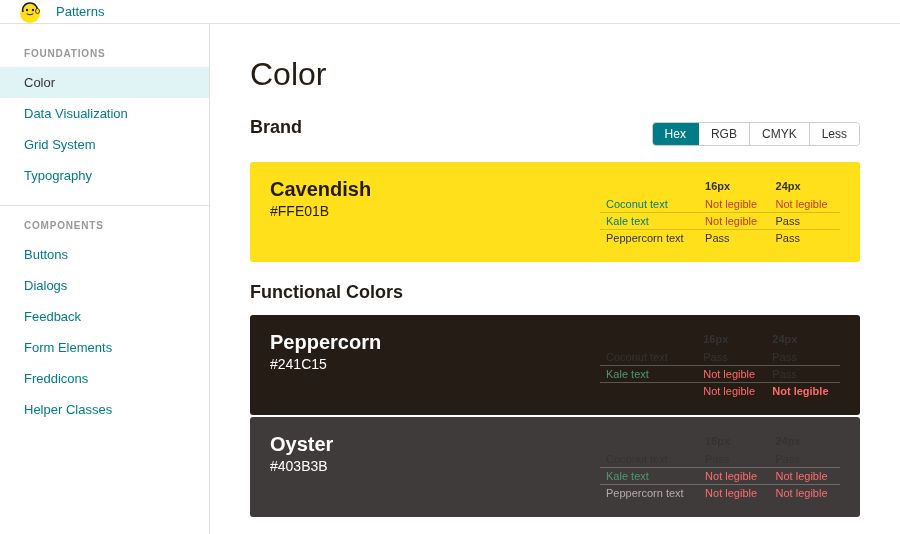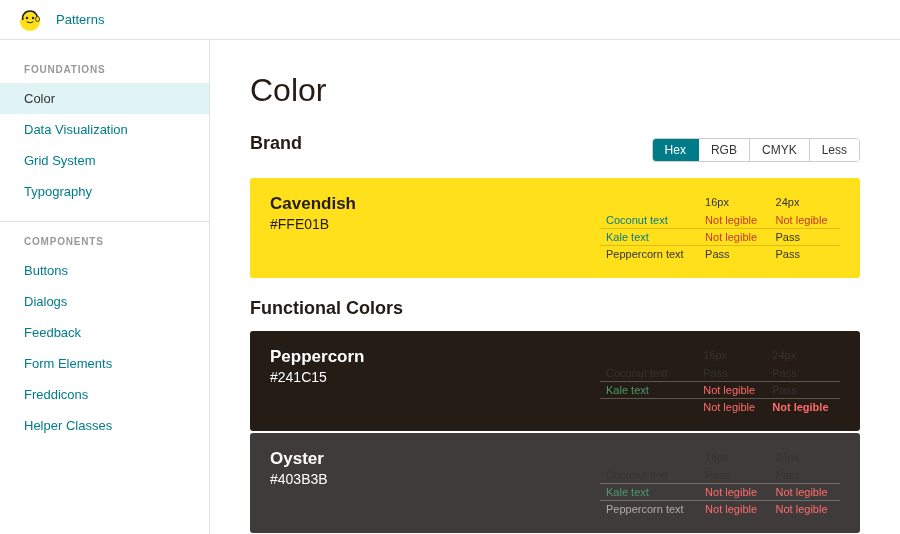--- a/index.html
+++ b/index.html
@@ -1,20 +1,20 @@
 <!DOCTYPE html>
 <html><head>
   <meta charset="utf-8">
   <style>
     * { box-sizing: border-box; margin: 0; padding: 0; }
     body { font-family: 'Helvetica Neue', Helvetica, Arial, sans-serif; font-size: 13px; color: #333; background: #fff; display: flex; flex-direction: column; height: 534px; overflow: hidden; }
 
     
     .top-nav {
-      display: flex; align-items: center; height: 40px;
+      display: flex; align-items: center; height: 24px;
       border-bottom: 1px solid #e0e0e0; padding: 0 16px; flex-shrink: 0;
     }
     .logo { width: 28px; height: 28px; margin-right: 12px; }
     .nav-link { color: #007c89; font-size: 13px; text-decoration: none; }
 
     
     .main-layout { display: flex; flex: 1; overflow: hidden; }
 
     
     .sidebar {
@@ -47,42 +47,42 @@
       padding: 4px 12px; font-size: 12px; border: none; background: #fff;
       cursor: pointer; color: #333; border-right: 1px solid #ccc;
     }
     .format-btn:last-child { border-right: none; }
     .format-btn.active { background: #007c89; color: #fff; border-color: #007c89; }
 
     
     .color-swatch {
       border-radius: 3px; margin-bottom: 16px; padding: 16px 20px; position: relative;
     }
-    .swatch-name { font-size: 17px; font-weight: 600; margin-bottom: 2px; }
+    .swatch-name { font-size: 20px; font-weight: 600; margin-bottom: 2px; }
     .swatch-hex { font-size: 14px; }
 
     .swatch-cavendish { background: #FFE01B; }
     .swatch-cavendish .swatch-name, .swatch-cavendish .swatch-hex { color: #241c15; }
 
     .swatch-peppercorn { background: #241C15; }
     .swatch-peppercorn .swatch-name, .swatch-peppercorn .swatch-hex { color: #fff; }
 
     .swatch-oyster { background: #403B3B; }
     .swatch-oyster .swatch-name, .swatch-oyster .swatch-hex { color: #fff; }
 
     
     .contrast-table {
       position: absolute; right: 20px; top: 50%; transform: translateY(-50%);
       min-width: 240px;
     }
     .contrast-table table { border-collapse: collapse; width: 100%; }
     .contrast-table th, .contrast-table td {
       font-size: 11px; text-align: left; padding: 2px 6px;
     }
-    .contrast-table th { font-weight: 400; color: inherit; padding-bottom: 4px; }
+    .contrast-table th { font-weight: 700; color: inherit; padding-bottom: 4px; }
     .th-empty { min-width: 90px; }
     .contrast-table tr + tr td { border-top: 1px solid rgba(255,255,255,0.25); }
     .swatch-cavendish .contrast-table tr + tr td { border-top: 1px solid rgba(0,0,0,0.15); }
     .not-legible { color: #e0403b; font-weight: 500; }
     .swatch-peppercorn .not-legible { color: #ff6b6b; }
     .swatch-oyster .not-legible { color: #ff6b6b; }
     .swatch-cavendish .not-legible { color: #c0392b; }
 
     .functional-title { margin-top: 20px; margin-bottom: 12px; }
   </style>

